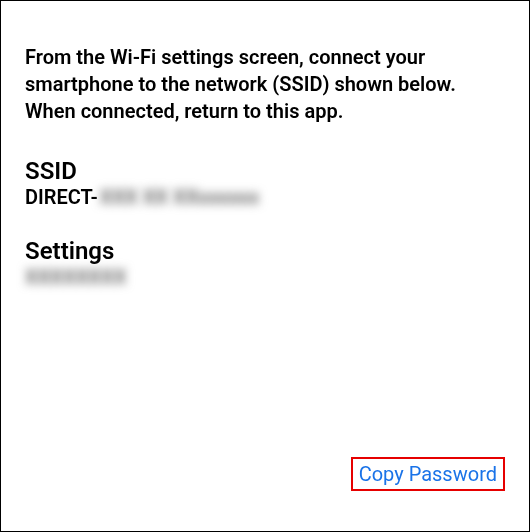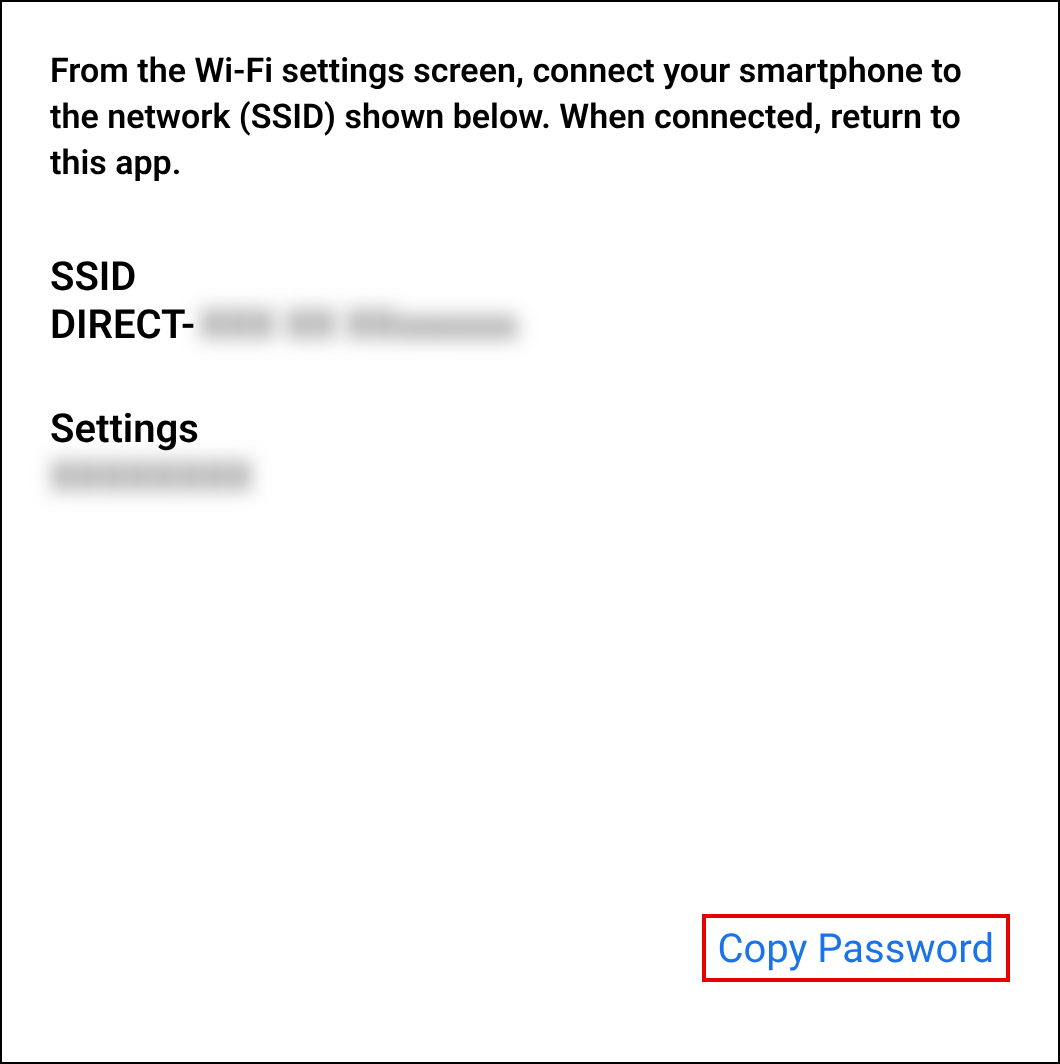--- a/index.html
+++ b/index.html
@@ -11,31 +11,32 @@
       font-family: Roboto, -apple-system, BlinkMacSystemFont, "Segoe UI", Arial, sans-serif;
       width: 530px;
       height: 532px;
       border: 1px solid #000;
       background: #fff;
       padding: 24px;
       display: flex;
       flex-direction: column;
     }
     .instruction-text {
-      font-size: 17px;
+      font-size: 20px;
       font-weight: 600;
       line-height: 1.35;
       color: #000;
       margin-bottom: 32px;
+      margin-top: 19px;
     }
     .field-group {
       margin-bottom: 28px;
     }
     .field-label {
-      font-size: 20px;
+      font-size: 24px;
       font-weight: 600;
       color: #000;
     }
     .field-value {
       font-size: 20px;
       font-weight: 600;
       color: #000;
     }
     .ssid-row {
       display: flex;

